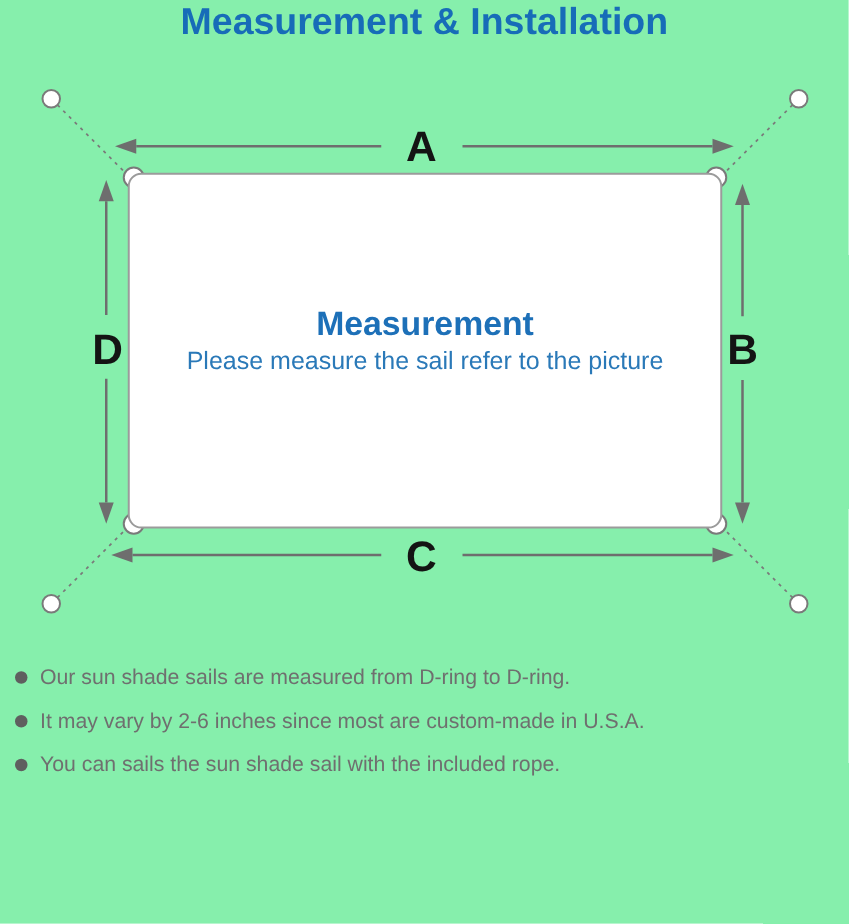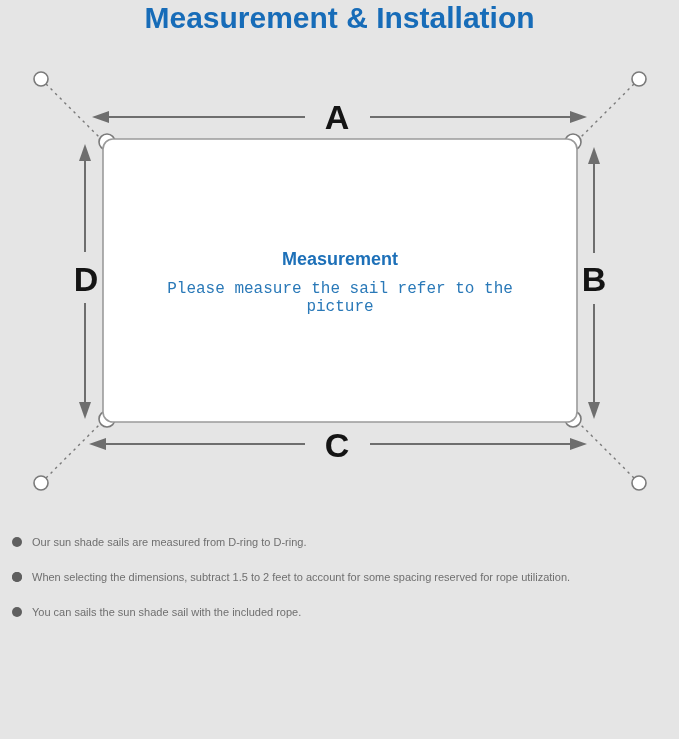--- a/index.html
+++ b/index.html
@@ -4,21 +4,21 @@
 <style>
   html, body {
     margin: 0;
     padding: 0;
     background: #ffffff;
   }
   .canvas {
     position: relative;
     width: 679px;
     height: 739px;
-    background: #e5e5e5;
+    background: #86efac;
     overflow: hidden;
     font-family: "Liberation Sans", "DejaVu Sans", sans-serif;
   }
   .page-title {
     position: absolute;
     top: 0px;
     left: 0;
     width: 679px;
     text-align: center;
     font-size: 30px;
@@ -34,45 +34,44 @@
     left: 0;
   }
   .sail-center {
     position: absolute;
     left: 140px;
     top: 245px;
     width: 400px;
     text-align: center;
   }
   .sail-center .heading {
-    font-size: 18px;
+    font-size: 27px;
     font-weight: bold;
     color: #1d70b8;
     line-height: 28px;
     margin: 0;
     text-align: center;
   }
   .sail-center .subheading {
-    font-size: 16px;
+    font-size: 20px;
     color: #2a79b8;
     margin-top: 7px;
     line-height: 18px;
-    font-family: Liberation Mono, monospace;
   }
   .notes {
     position: absolute;
     left: 12px;
     top: 531px;
     width: 660px;
   }
   .note-item {
     position: relative;
     padding-left: 20px;
     margin-bottom: 13px;
-    font-size: 11px;
+    font-size: 17px;
     line-height: 22px;
     color: #6f6f6f;
   }
   .note-bullet {
     position: absolute;
     left: 0;
     top: 6px;
     width: 10px;
     height: 10px;
     border-radius: 50%;
@@ -151,24 +150,21 @@
     <div class="subheading">Please measure the sail refer to the picture</div>
   </div>
 
   <div class="notes">
     <div class="note-item">
       <span class="note-bullet"></span>
       <span>Our sun shade sails are measured from D-ring to D-ring.</span>
     </div>
     <div class="note-item">
       <span class="note-bullet"></span>
-    </div>
-    <div class="note-item">
-      <span class="note-bullet"></span>
-      <span>When selecting the dimensions, subtract 1.5 to 2 feet to account for some spacing reserved for rope utilization.</span>
+      <span>It may vary by 2-6 inches since most are custom-made in U.S.A.</span>
     </div>
     <div class="note-item">
       <span class="note-bullet"></span>
       <span>You can sails the sun shade sail with the included rope.</span>
     </div>
   </div>
 
 </div>
 
 </body></html>

